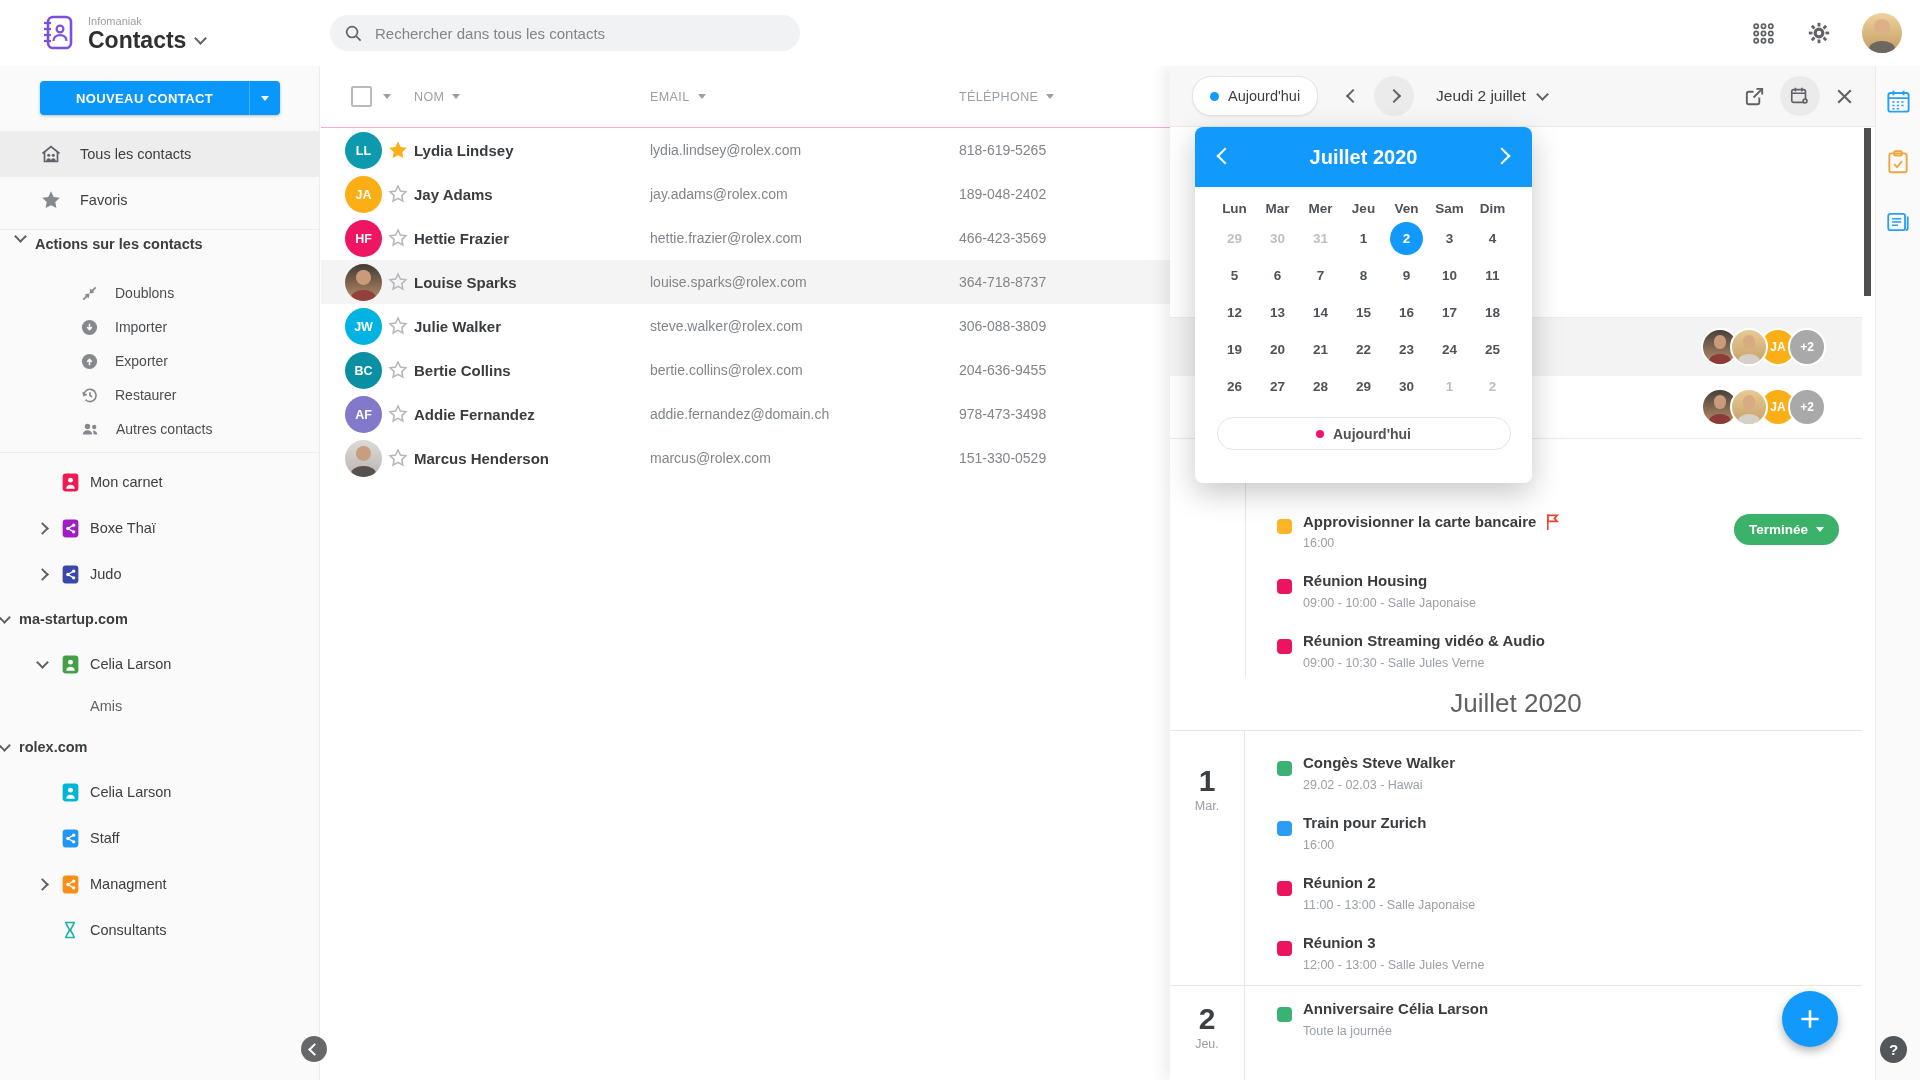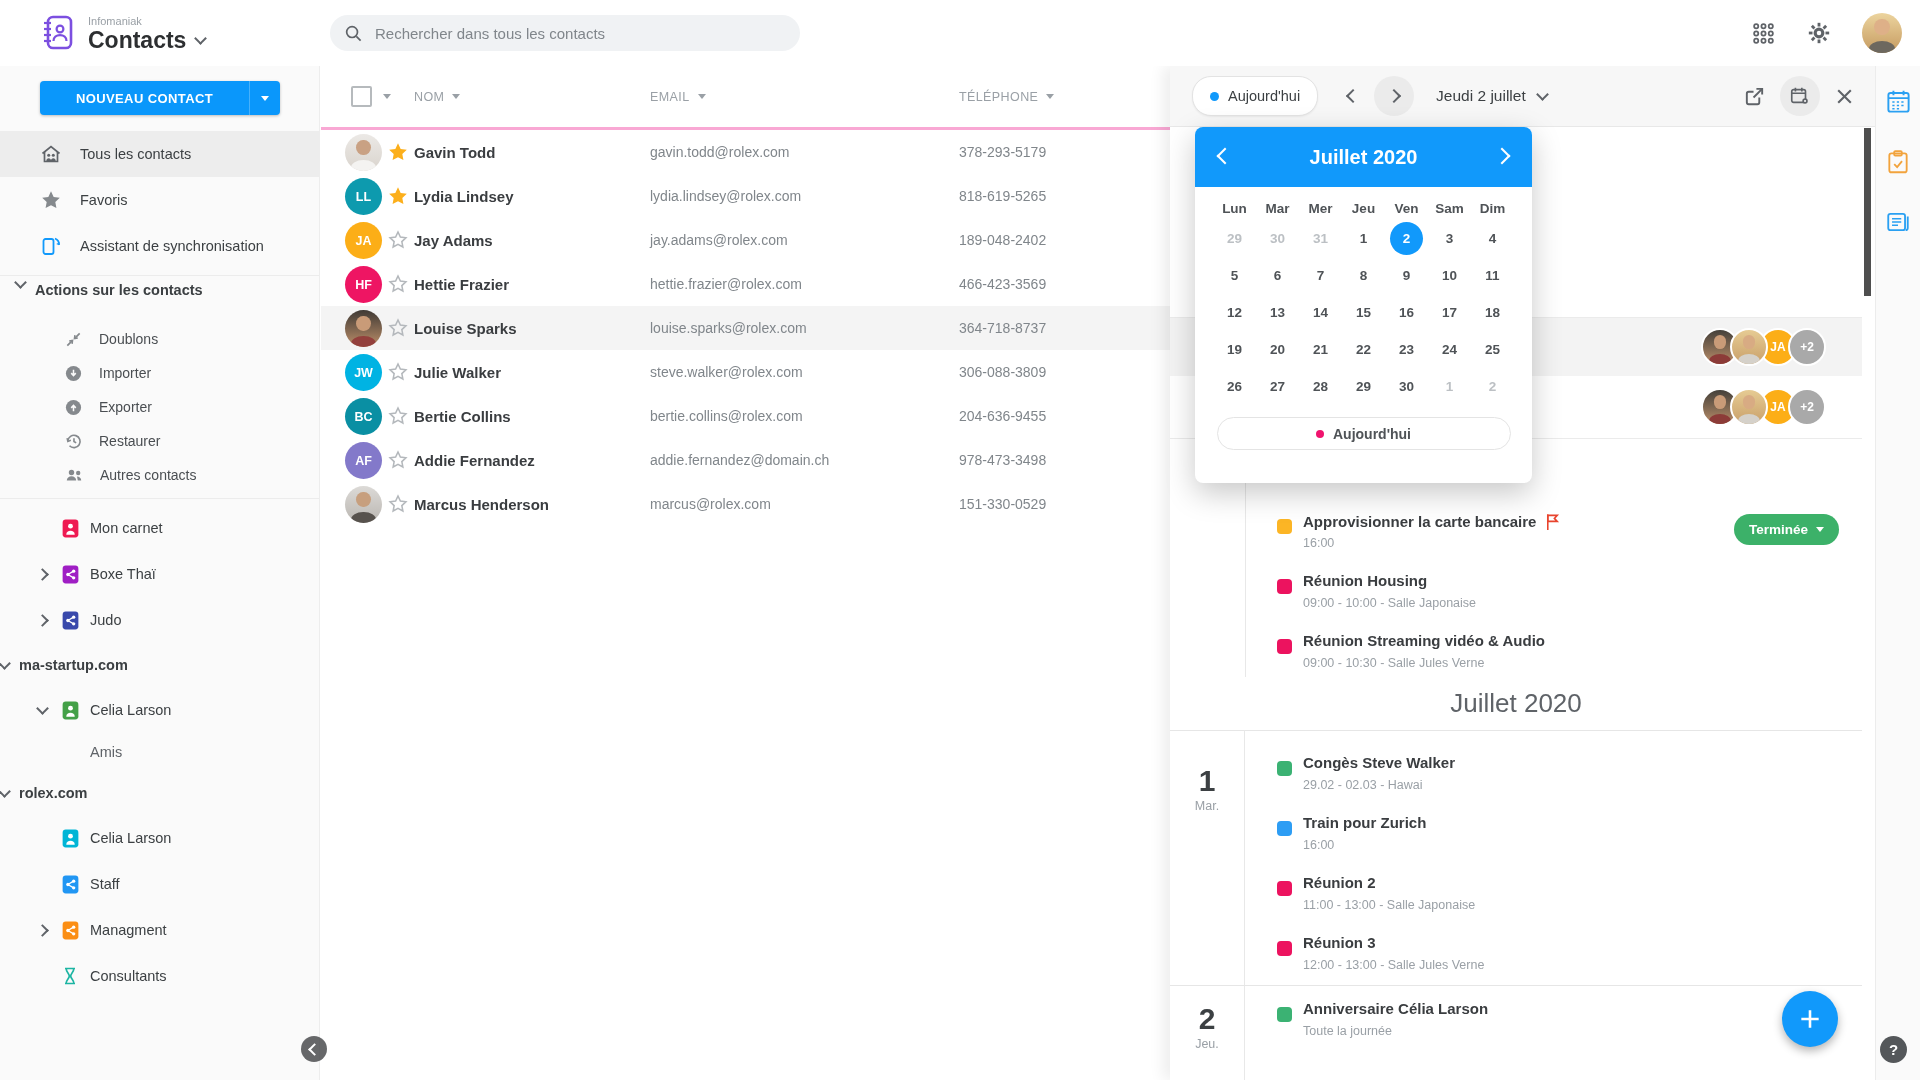--- a/index.html
+++ b/index.html
@@ -28,35 +28,35 @@
   .new-contact{margin:15px 0 16px 40px;width:240px;height:34px;border-radius:4px;background:#0a97fb;color:#fff;
     display:flex;align-items:center;box-shadow:0 1px 3px rgba(0,0,0,.25);cursor:pointer;}
   .new-contact .lbl{flex:1;text-align:center;font-size:13px;font-weight:700;letter-spacing:.4px;}
   .new-contact .sep{width:1px;height:100%;background:rgba(255,255,255,.25);}
   .new-contact .dd{width:30px;display:flex;justify-content:center;}
   .side-row{height:46px;display:flex;align-items:center;padding-left:40px;gap:18px;font-size:14.5px;color:#3c4043;cursor:pointer;}
   .side-row.active{background:#ededed;}
   .side-row .ic{width:22px;display:flex;justify-content:center;}
   .side-div{height:1px;background:#ececec;margin:6px 0;}
   .sec-head{height:40px;display:flex;padding-left:16px;gap:10px;font-weight:700;font-size:14.5px;color:#3c4043;cursor:pointer;}
-  .action-row{height:34px;display:flex;align-items:center;padding-left:64px;gap:16px;font-size:14px;color:#4a4e52;cursor:pointer;text-align:center;}
+  .action-row{height:34px;display:flex;align-items:center;padding-left:80px;gap:16px;font-size:14px;color:#4a4e52;cursor:pointer;text-align:center;}
   .carnets-head{height:38px;display:flex;align-items:center;padding:0 26px 0 40px;font-size:12.5px;letter-spacing:1px;color:#9aa0a6;}
   .carnets-head .sp{flex:1;}
   .carnet-row{height:46px;display:flex;align-items:center;cursor:pointer;font-size:14.5px;color:#3c4043;}
   .carnet-row .chevbox{width:14px;margin-left:38px;display:flex;}
   .carnet-row .nochev{width:14px;margin-left:38px;}
   .carnet-row .bicon{margin-left:8px;width:21px;display:flex;}
   .carnet-row .clabel{margin-left:9px;}
   .dom-head{height:44px;display:flex;align-items:center;gap:10px;font-weight:700;font-size:14.5px;color:#3c4043;cursor:pointer;}
   .amis-row{height:38px;display:flex;align-items:center;padding-left:90px;font-size:14.5px;color:#5f6368;cursor:pointer;}
   .collapse-handle{position:absolute;left:301px;top:1036px;width:26px;height:26px;border-radius:50%;background:rgba(60,62,64,.78);z-index:70;display:flex;align-items:center;justify-content:center;cursor:pointer;}
 
   
   .contacts{position:absolute;top:66px;left:321px;width:849px;bottom:0;background:#fff;}
-  .tbl-head{height:61px;border-bottom:3px solid #f9a8d4;position:relative;}
+  .tbl-head{height:61px;border-bottom:1px solid #f9a8d4;position:relative;}
   .th{position:absolute;top:0;height:61px;display:flex;align-items:center;gap:8px;font-size:12.5px;color:#9aa0a6;letter-spacing:.4px;cursor:pointer;}
   .cbox{width:17px;height:17px;border:2px solid #b6babd;border-radius:2px;background:#fff;cursor:pointer;}
   .caret{width:0;height:0;border-left:4px solid transparent;border-right:4px solid transparent;border-top:5px solid #9aa0a6;display:inline-block;}
   .caret.white{border-top-color:#fff;}
   .crow{height:44px;position:relative;cursor:pointer;}
   .crow.selected{background:#f4f4f4;}
   .crow .av{position:absolute;left:24px;top:4px;width:37px;height:37px;border-radius:50%;display:flex;align-items:center;justify-content:center;color:#fff;font-size:12.5px;font-weight:700;}
   .crow .star{position:absolute;left:66px;top:11px;}
   .crow .nm{position:absolute;left:93px;top:0;height:44px;display:flex;align-items:center;font-size:15px;font-weight:700;color:#3a3d40;}
   .crow .em{position:absolute;left:329px;top:0;height:44px;display:flex;align-items:center;font-size:14px;color:#80868b;}
@@ -216,30 +216,20 @@
     <span>Tous les contacts</span>
   </div>
   <div class="side-row">
     <span class="ic">
       <svg width="22" height="22" viewBox="0 0 24 24">
           <path d="M12 2.5l2.9 6.1 6.7.9-4.9 4.6 1.2 6.6L12 17.6l-5.9 3.1 1.2-6.6L2.4 9.5l6.7-.9z" fill="#85898d"></path>
         </svg>
     </span>
     <span>Favoris</span>
   </div>
-  <div class="side-row">
-    <span class="ic">
-      <svg width="22" height="22" viewBox="0 0 22 22" fill="none" stroke="#1199fb" stroke-width="1.8">
-        <rect x="3.5" y="4" width="10" height="15" rx="2"></rect>
-        <path d="M15 3.5a6.5 6.5 0 0 1 4 6.5"></path>
-        <path d="M19.4 7.2l-.4 3.1-2.8-1.4" fill="#1199fb" stroke="none"></path>
-      </svg>
-    </span>
-    <span>Assistant de synchronisation</span>
-  </div>
 
   <div class="side-div"></div>
 
   <div class="sec-head">
     <span class="chev down sm"></span>
     <span>Actions sur les contacts</span>
   </div>
   <div class="action-row">
     <span class="ic">
       <svg width="19" height="19" viewBox="0 0 20 20" fill="none" stroke="#85898d" stroke-width="1.8">
@@ -438,31 +428,20 @@
     <span class="th" style="left:329px">
         <span>EMAIL</span>
         <span class="caret"></span>
       </span>
     <span class="th" style="left:638px">
         <span>TÉLÉPHONE</span>
         <span class="caret"></span>
       </span>
   </div>
 
-  <div class="crow">
-    <span class="av photo" style="--p1:#ece9e6;--p2:#d9d4cd;--skin:#c9a183;--shirt:#f4f3f1"></span>
-    <span class="star">
-        <svg width="22" height="22" viewBox="0 0 24 24">
-          <path d="M12 2.5l2.9 6.1 6.7.9-4.9 4.6 1.2 6.6L12 17.6l-5.9 3.1 1.2-6.6L2.4 9.5l6.7-.9z" fill="#fcaf1b"></path>
-        </svg>
-      </span>
-    <span class="nm">Gavin Todd</span>
-    <span class="em">gavin.todd@rolex.com</span>
-    <span class="ph">378-293-5179</span>
-  </div>
   <div class="crow">
     <span class="av" style="background:#0d9aae">
         <span>LL</span>
       </span>
     <span class="star">
         <svg width="22" height="22" viewBox="0 0 24 24">
           <path d="M12 2.5l2.9 6.1 6.7.9-4.9 4.6 1.2 6.6L12 17.6l-5.9 3.1 1.2-6.6L2.4 9.5l6.7-.9z" fill="#fcaf1b"></path>
         </svg>
       </span>
     <span class="nm">Lydia Lindsey</span>

